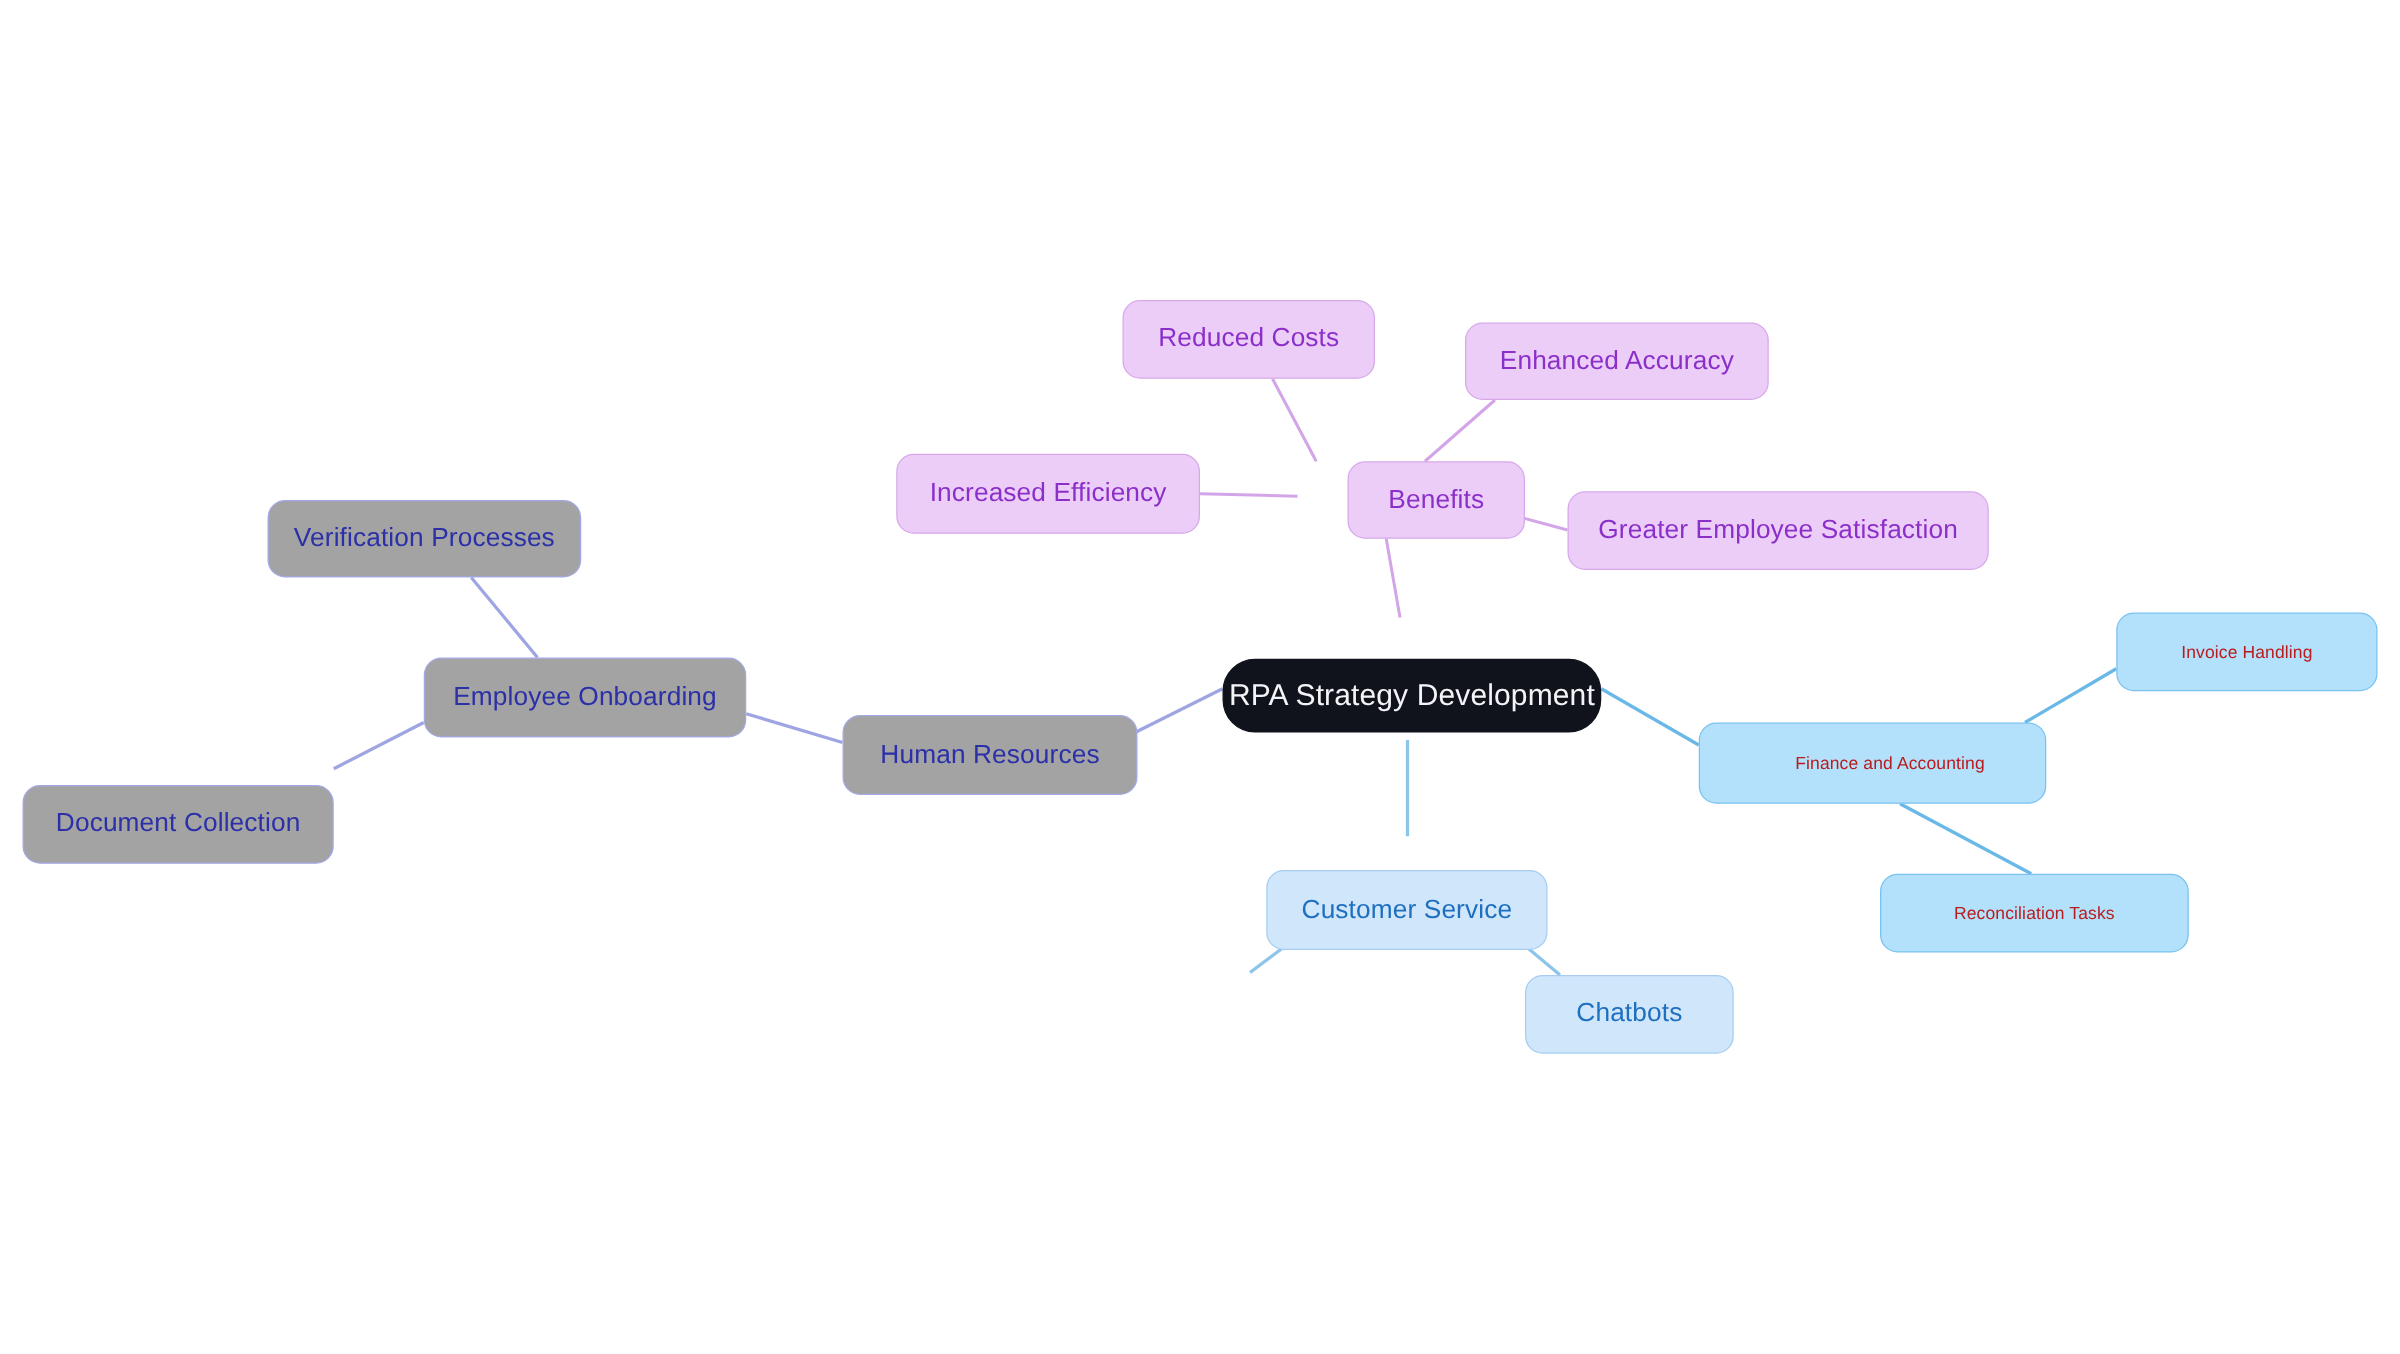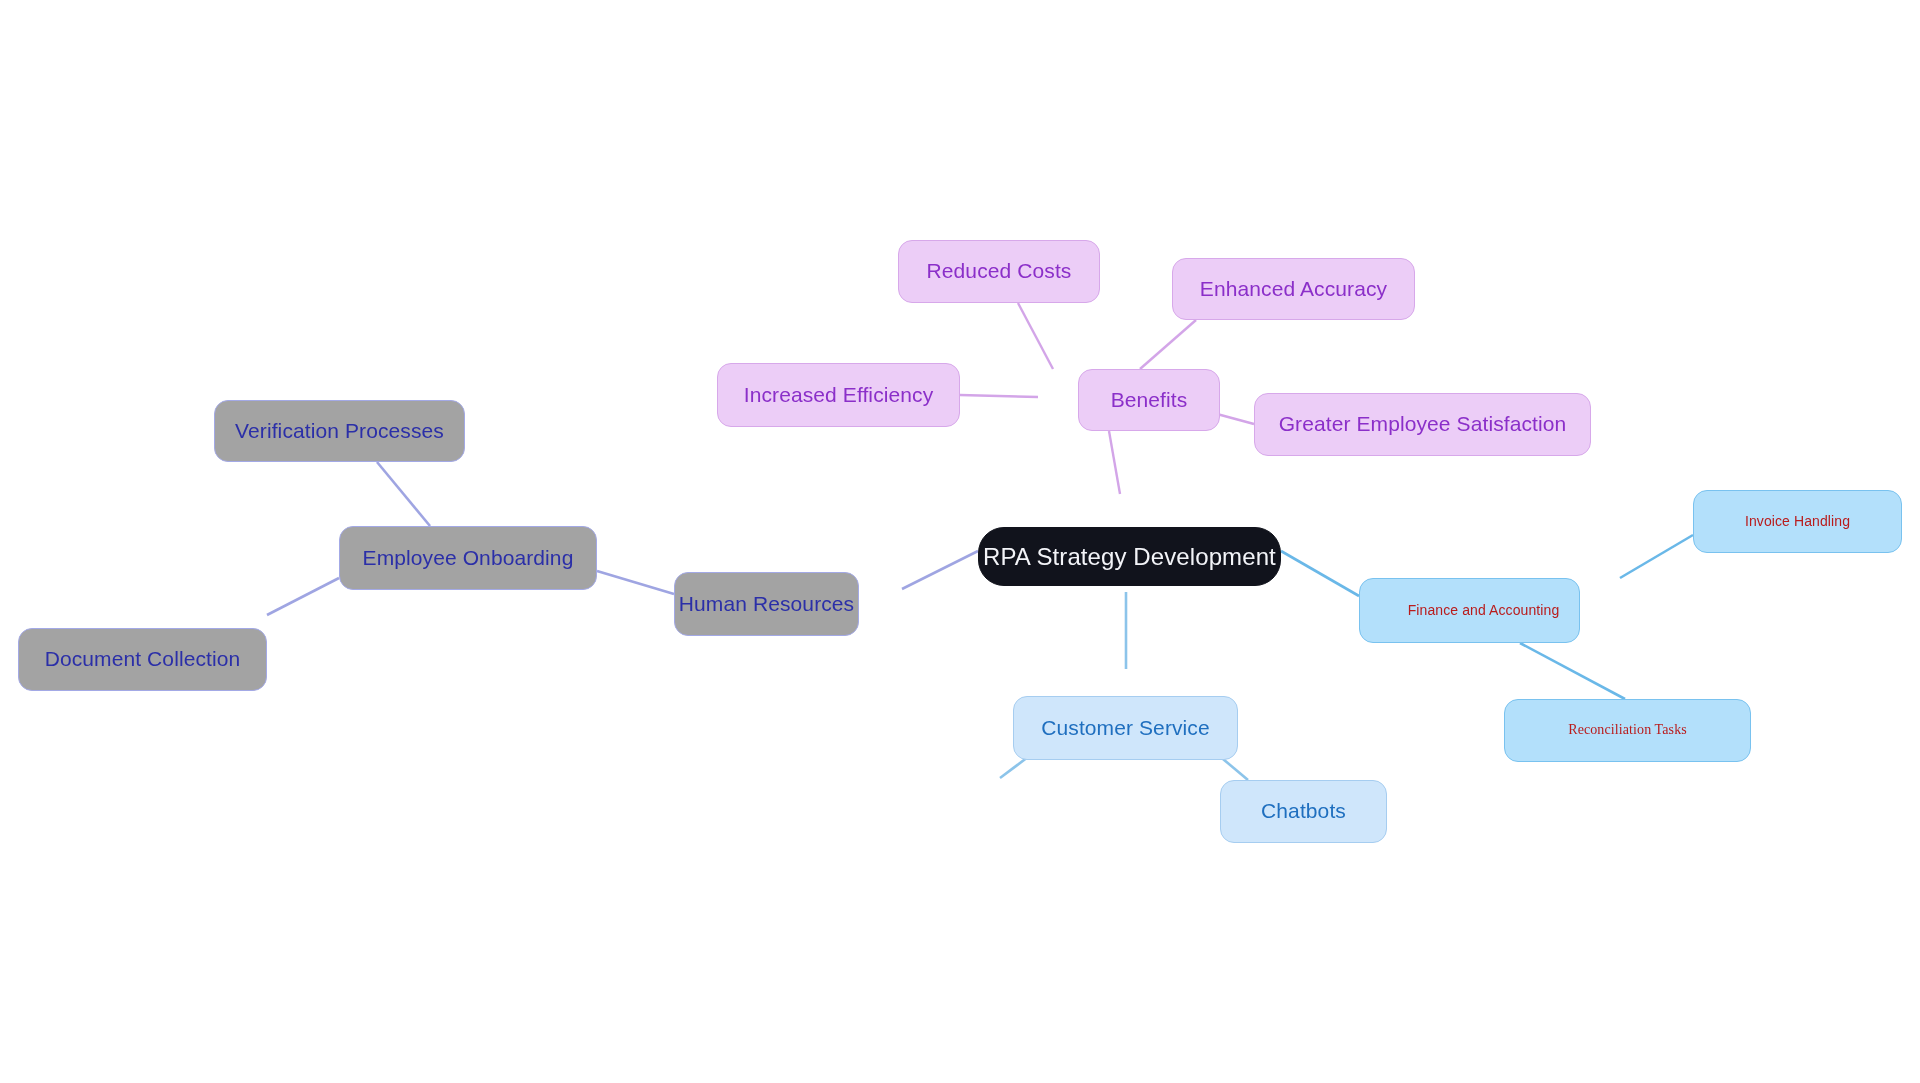--- a/index.html
+++ b/index.html
@@ -120,43 +120,43 @@
   <div class="node node-leaf-benefits" style="left:1172px; top:258px; width:243px; height:62px;">
     <span class="node-label">Enhanced Accuracy</span>
   </div>
   <div class="node node-leaf-benefits" style="left:717px; top:363px; width:243px; height:64px;">
     <span class="node-label">Increased Efficiency</span>
   </div>
   <div class="node node-leaf-benefits" style="left:1254px; top:393px; width:337px; height:63px;">
     <span class="node-label">Greater Employee Satisfaction</span>
   </div>
 
-  <div class="node node-branch-hr" style="left:674px; top:572px; width:185px; height:64px;">
+  <div class="node node-branch-hr" style="left:674px; top:572px; width:236px; height:64px;">
     <span class="node-label">Human Resources</span>
   </div>
   <div class="node node-branch-hr" style="left:339px; top:526px; width:258px; height:64px;">
     <span class="node-label">Employee Onboarding</span>
   </div>
   <div class="node node-leaf-hr" style="left:214px; top:400px; width:251px; height:62px;">
     <span class="node-label">Verification Processes</span>
   </div>
   <div class="node node-leaf-hr" style="left:18px; top:608px; width:249px; height:63px;margin-top:20px;">
     <span class="node-label">Document Collection</span>
   </div>
 
   <div class="node node-branch-cs" style="left:1013px; top:669px; width:225px; height:64px;margin-top:27px;">
     <span class="node-label">Customer Service</span>
   </div>
   <div class="node node-leaf-cs" style="left:1220px; top:780px; width:167px; height:63px;align-items:center;">
     <span class="node-label">Chatbots</span>
   </div>
 
-  <div class="node node-branch-fin" style="left:1359px; top:578px; width:221px; height:65px;padding-left:28px;">
+  <div class="node node-branch-fin" style="left:1359px; top:578px; width:278px; height:65px;padding-left:28px;">
     <span class="node-label">Finance and Accounting</span>
   </div>
   <div class="node node-leaf-fin" style="left:1693px; top:490px; width:209px; height:63px;">
     <span class="node-label">Invoice Handling</span>
   </div>
-  <div class="node node-leaf-fin" style="left:1504px; top:699px; width:247px; height:63px;font-family:Liberation Serif, serif;">
+  <div class="node node-leaf-fin" style="left:1504px; top:699px; width:247px; height:63px;">
     <span class="node-label">Reconciliation Tasks</span>
   </div>
 
 </div>
 
 </body></html>

